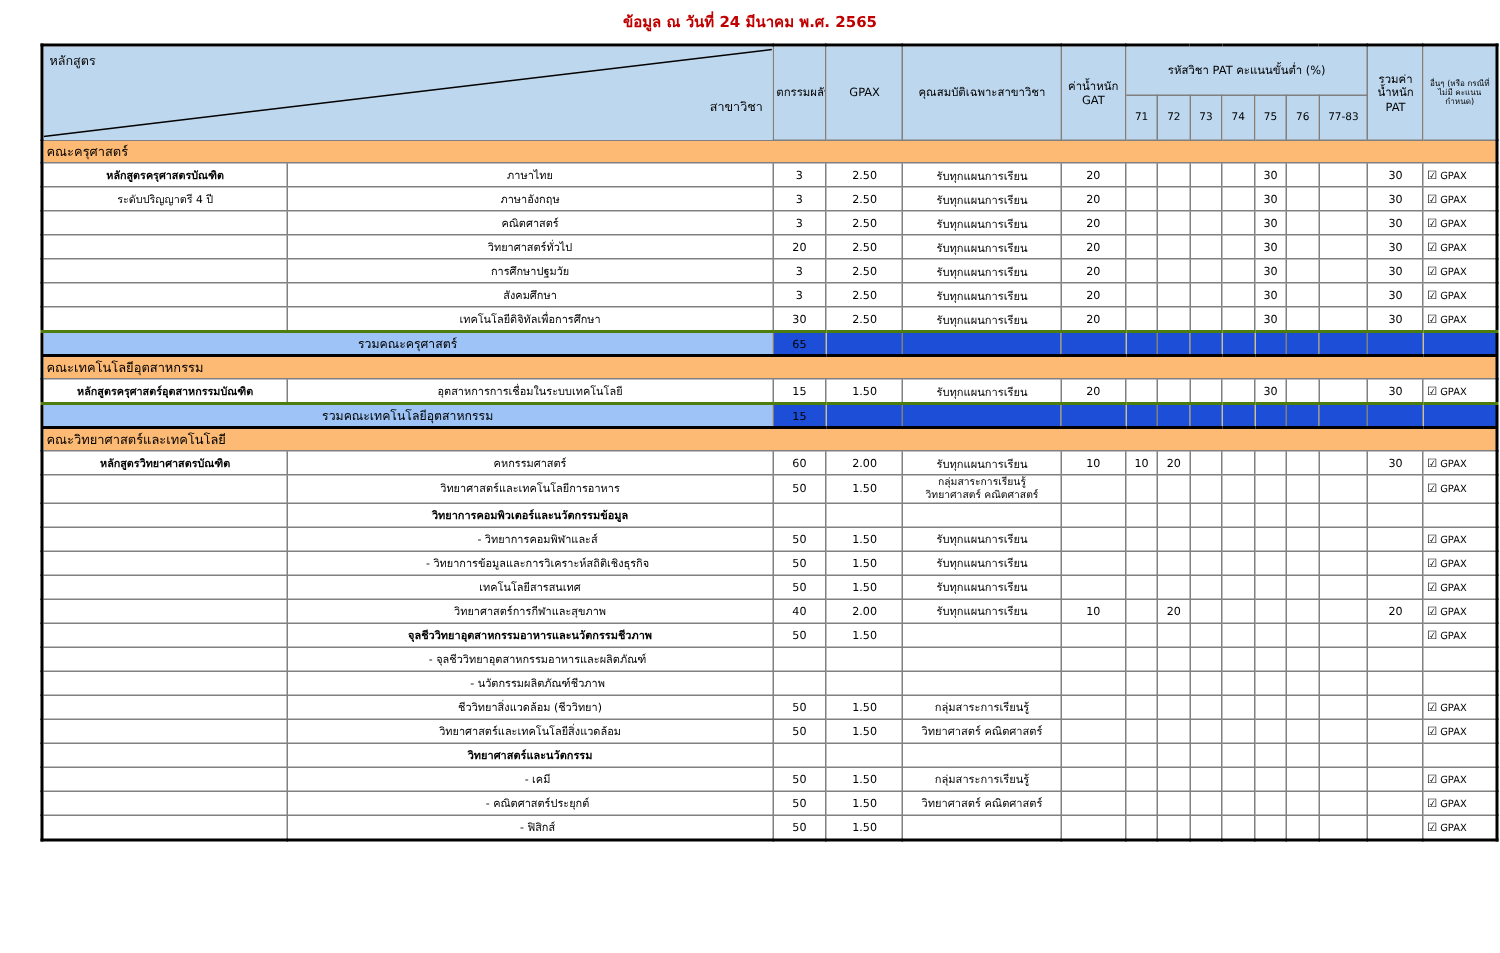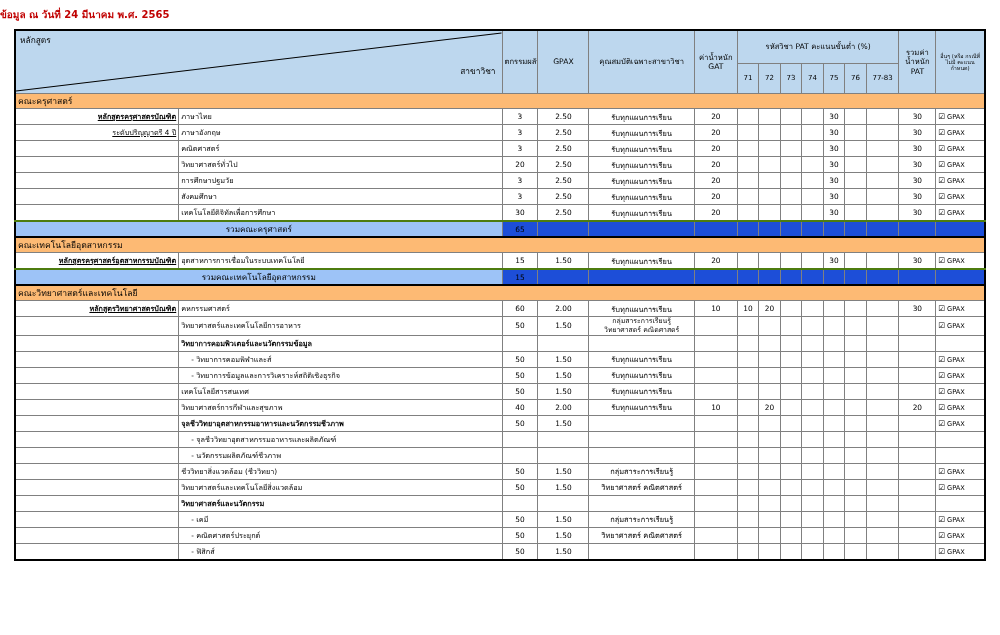--- a/index.html
+++ b/index.html
@@ -11,28 +11,29 @@
   .page{width:1000px;height:635px;position:relative;box-sizing:border-box;}
 
   .title{
     text-align:center;
     font-size:10.5px;
     margin-top:19px;
     line-height:1.2;
     white-space:nowrap;
   }
   .subtitle{
+    text-align:center;
     font-size:10px;
     color:#c00000;
     font-weight:bold;
     margin-top:7px;
     margin-bottom:7px;
   }
 
-  .tablewrap{padding:0 14px;}
+  .tablewrap{padding:0 27px;}
   table.grid{
     border-collapse:collapse;
     table-layout:fixed;
     width:972px;
     font-size:7.4px;
   }
   table.grid td,table.grid th{
     border:1px solid #808080;
     padding:0 2px;
     vertical-align:middle;
@@ -84,23 +85,23 @@
   td.sumlabel{
     background:#9dc3f7;
     text-align:center;
     font-size:8.2px;
     height:14px;
   }
   td.sumcell{background:#1d4ed8;text-align:center;height:14px;}
   tr.sumrow td{border-top:2px solid #4d7c0f;border-bottom:2px solid #000;}
 
   td.c{text-align:center;}
-  td.prog{text-align:right;font-size:7.2px;padding-left:3px;text-decoration:underline;}
+  td.prog{text-align:center;font-size:7.2px;padding-left:3px;}
   td.prog.b{font-weight:bold;}
-  td.major{text-align:left;font-size:7.3px;padding-left:4px;}
+  td.major{text-align:center;font-size:7.3px;padding-left:4px;}
   td.major.b{font-weight:bold;}
   td.major.ind{padding-left:12px;}
   .two-line{font-size:6.9px;line-height:1.3;white-space:normal;text-align:center;}
   td.gpaxchk{text-align:left;font-size:6.6px;padding-left:4px;white-space:nowrap;}
   .chk{font-size:7.6px;margin-right:2px;}
   tr.drow td{height:15px;}
 </style>
 </head>
 <body>
 

